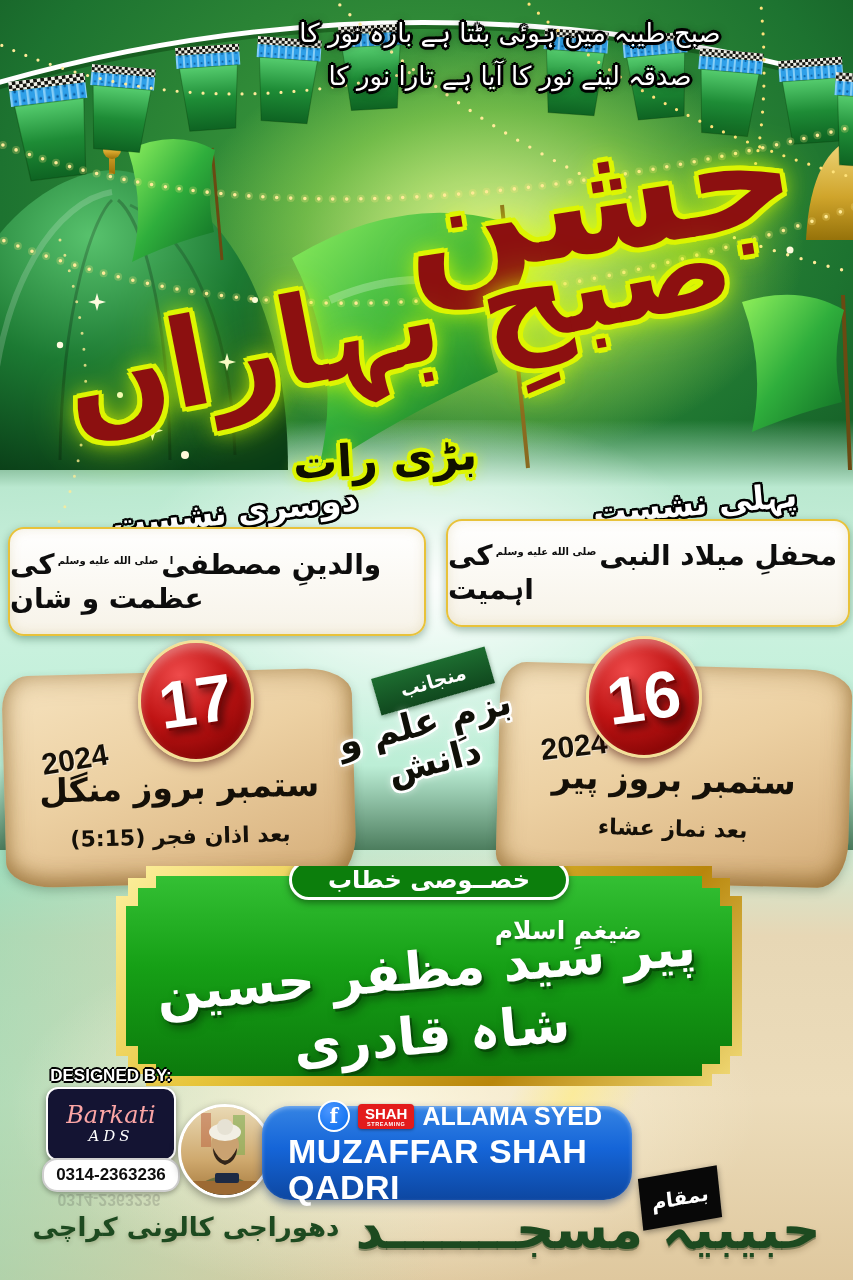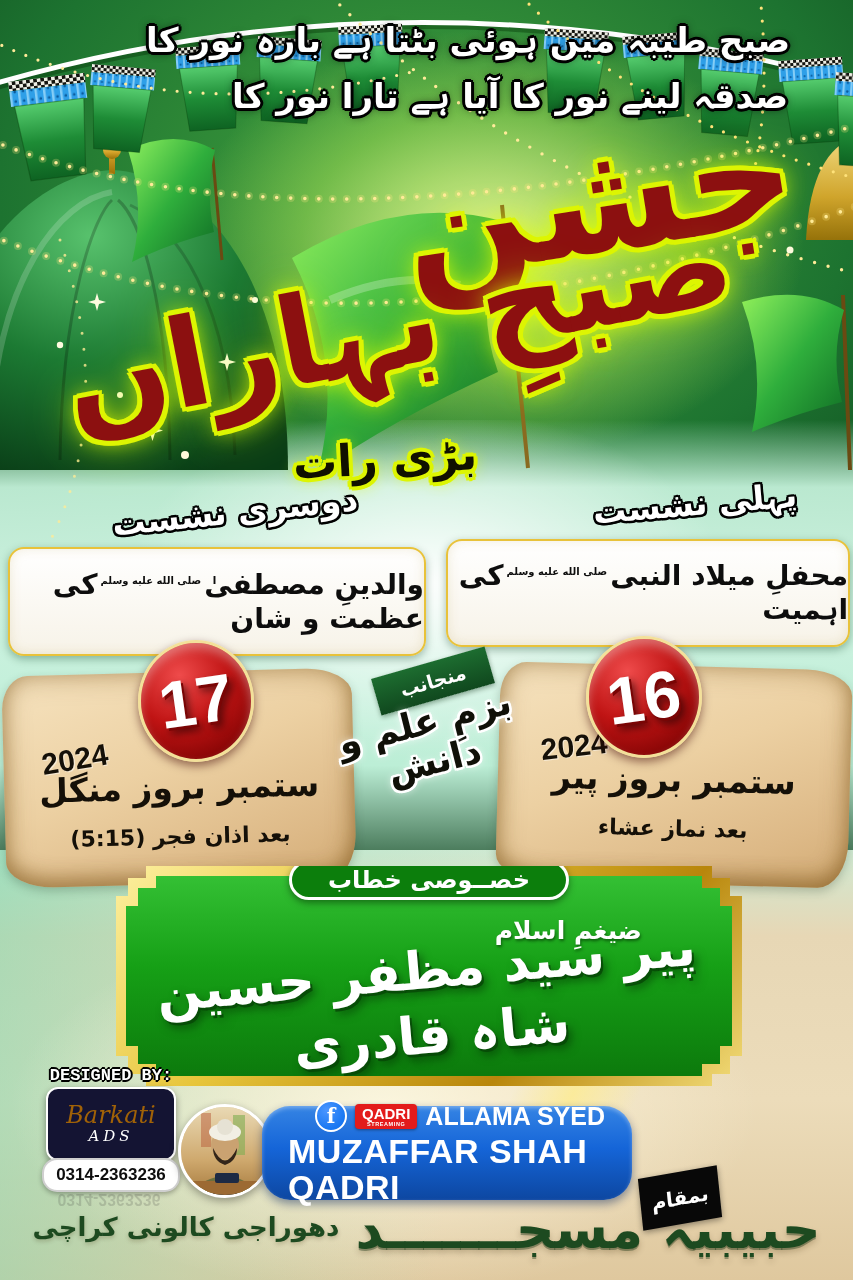--- a/index.html
+++ b/index.html
@@ -21,22 +21,22 @@
     background:
       radial-gradient(ellipse 520px 260px at 45% 60%, rgba(255,250,228,.85), rgba(255,250,228,0) 72%),
       linear-gradient(100deg, rgba(130,218,180,.6) 0%, rgba(150,226,190,.3) 28%, rgba(150,226,190,0) 55%),
       linear-gradient(180deg, #cfe9d2 0%, #e7d7b5 20%, #ecdcba 58%, #dfc89e 100%);}
   .bg-ray{position:absolute;left:380px;top:855px;width:473px;height:290px;
     background:linear-gradient(115deg, rgba(255,235,130,0) 40%, rgba(255,236,130,.65) 50%, rgba(255,235,130,0) 61%);}
 
   svg.decor{position:absolute;left:0;top:0;pointer-events:none;}
 
   
-  .couplet{left:230px;top:12px;width:560px;text-align:center;color:#fff;font-weight:bold;
-    font-size:34px;line-height:1.65;white-space:nowrap;
+  .couplet{left:230px;top:12px;width:560px;text-align:center;color:#fff;font-weight:normal;
+    font-size:26px;line-height:1.65;white-space:nowrap;
     text-shadow:-2px -2px 0 #000,2px -2px 0 #000,-2px 2px 0 #000,2px 2px 0 #000,0 3px 0 #000,0 -3px 0 #000,3px 0 0 #000,-3px 0 0 #000,0 0 10px rgba(0,0,0,.8);}
 
   
   .glowred{color:#8c1010;font-weight:bold;white-space:nowrap;
     text-shadow:-5px 0 0 #ddf502,5px 0 0 #ddf502,0 -5px 0 #ddf502,0 5px 0 #ddf502,
       -4px -4px 0 #ddf502,4px 4px 0 #ddf502,-4px 4px 0 #ddf502,4px -4px 0 #ddf502,
       0 0 22px rgba(225,255,0,.95),0 0 48px rgba(205,255,0,.65);}
   .title-jashn{left:455px;top:108px;width:340px;font-size:150px;text-align:center;transform:rotate(-9deg);}
   .title-subh{left:18px;top:252px;width:760px;font-size:122px;text-align:center;transform:rotate(-11deg);}
   .bari-raat{left:225px;top:433px;width:320px;text-align:center;font-size:44px;font-weight:bold;color:#101000;
@@ -45,21 +45,21 @@
       -3px -3px 0 #ddf502,3px 3px 0 #ddf502,-3px 3px 0 #ddf502,3px -3px 0 #ddf502,0 0 16px rgba(225,255,0,.9);}
 
   
   .sess-h{color:#fff;font-weight:bold;font-size:33px;text-align:center;white-space:nowrap;
     text-shadow:-2.5px 0 0 #000,2.5px 0 0 #000,0 -2.5px 0 #000,0 2.5px 0 #000,
       -2px -2px 0 #000,2px 2px 0 #000,-2px 2px 0 #000,2px -2px 0 #000;}
   .sess-h-r{left:575px;top:484px;width:240px;transform:rotate(-5deg);}
   .sess-h-l{left:110px;top:492px;width:250px;transform:rotate(-6deg);}
   .sess-box{background:linear-gradient(180deg,#ffffff, #f7f3e8);border:2px solid #e8c23a;border-radius:16px;
     box-shadow:0 3px 8px rgba(0,60,30,.35), inset 0 0 12px rgba(180,150,60,.18);
-    display:flex;align-items:center;justify-content:center;text-align:right;margin-top:20px;}
+    display:flex;align-items:center;justify-content:center;text-align:left;}
   .sess-box-r{left:446px;top:519px;width:400px;height:104px;}
   .sess-box-l{left:8px;top:527px;width:414px;height:105px;}
   .sess-text{font-size:28px;font-weight:bold;color:#0d0d0d;line-height:1.2;}
   .durood{font-size:10px;display:inline-block;margin:0 3px;vertical-align:super;color:#0d0d0d;}
 
   
   .scroll{background:linear-gradient(160deg,#f6e3bf 0%,#ecd0a2 45%,#ddb987 80%,#d2ab74 100%);
     border-radius:26px 46px 30px 48px / 34px 26px 46px 26px;
     box-shadow:inset 0 0 26px rgba(120,80,20,.5), inset 0 -10px 18px rgba(120,80,20,.35), 0 4px 10px rgba(40,60,40,.25);}
   .scroll-l{left:4px;top:672px;width:350px;height:212px;transform:rotate(-1.5deg);}
@@ -101,26 +101,26 @@
     background:#0c7e0c;border:3px solid #fff;border-radius:26px;padding:3px 36px;
     color:#fff;font-weight:bold;font-size:24px;white-space:nowrap;box-shadow:0 3px 7px rgba(0,40,0,.5);}
   .banner-pre{position:absolute;right:90px;top:40px;color:#fff;font-weight:bold;font-size:25px;
     text-shadow:1px 2px 3px rgba(0,50,0,.6);}
   .banner-name{position:absolute;left:12px;top:62px;width:582px;text-align:center;color:#fff;font-weight:bold;
     font-size:52px;line-height:1.25;transform:rotate(-5deg);
     text-shadow:2px 3px 0 rgba(6,70,6,.8),4px 6px 10px rgba(0,40,0,.55);}
 
   
   .designed-by{left:44px;top:1066px;width:134px;text-align:center;color:#fff;font-weight:bold;font-size:17px;
-    font-family:Liberation Mono, monospace;
+    font-family:Liberation Sans, sans-serif;
     text-shadow:-2px 0 0 #000,2px 0 0 #000,0 -2px 0 #000,0 2px 0 #000,-1px -1px 0 #000,1px 1px 0 #000;}
   .designer-box{left:46px;top:1087px;width:126px;height:70px;background:#141433;border:2px solid #fff;
     border-radius:12px;display:flex;flex-direction:column;align-items:center;justify-content:center;
     box-shadow:0 3px 7px rgba(0,0,0,.4);}
-  .designer-name{color:#a16207;font-family:"DejaVu Serif",serif;font-style:italic;font-size:24px;line-height:1;}
+  .designer-name{color:#fca5a5;font-family:"DejaVu Serif",serif;font-style:italic;font-size:24px;line-height:1;}
   .designer-sub{color:#fff;font-family:"DejaVu Serif",serif;font-style:italic;font-size:15px;letter-spacing:4px;line-height:1.2;text-align:center;}
   .phone-pill{left:42px;top:1158px;width:134px;height:30px;background:#fff;border:2px solid #cfcfcf;border-radius:15px;
     display:flex;align-items:center;justify-content:center;font-family:"Liberation Sans",sans-serif;
     font-weight:bold;font-size:17px;color:#0d0d0d;box-shadow:0 2px 5px rgba(0,0,0,.3);}
   .phone-reflect{left:42px;top:1190px;width:134px;text-align:center;font-family:"Liberation Sans",sans-serif;
     font-weight:bold;font-size:16px;color:#333;opacity:.18;transform:scaleY(-1);}
 
   
   .photo{left:178px;top:1104px;width:88px;height:88px;border-radius:50%;border:3px solid #fff;overflow:hidden;
     box-shadow:0 3px 8px rgba(0,0,0,.35);background:#d8c5a0;}
@@ -353,21 +353,21 @@
       <rect x="34" y="66" width="24" height="10" rx="2" fill="#1d2a44"></rect>
     </svg>
   </div>
 
   <div class="live-bar abs">
     <div class="live-row">
       <div class="fb-circle">
           <span>f</span>
         </div>
       <div class="live-badge">
-        <span class="live-word">QADRI</span>
+        <span class="live-word">SHAH</span>
         <span class="streaming-word">STREAMING</span>
       </div>
       <span class="live-name1">ALLAMA SYED</span>
     </div>
     <span class="live-name2">MUZAFFAR SHAH QADRI</span>
   </div>
 
   <div class="venue-tag urdu abs">بمقام</div>
   <div class="venue-line abs">
     <span class="venue-big urdu">حبیبیہ مسجـــــــد</span>

